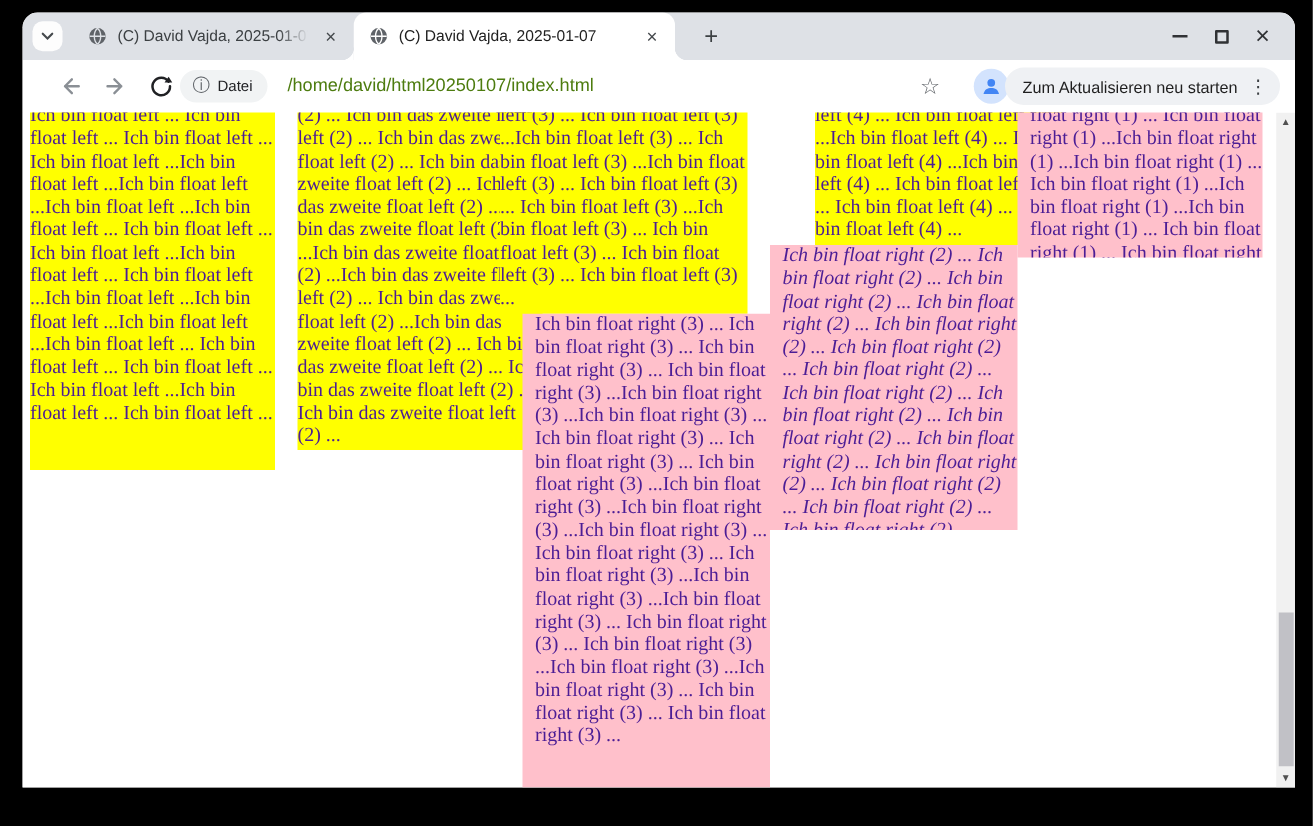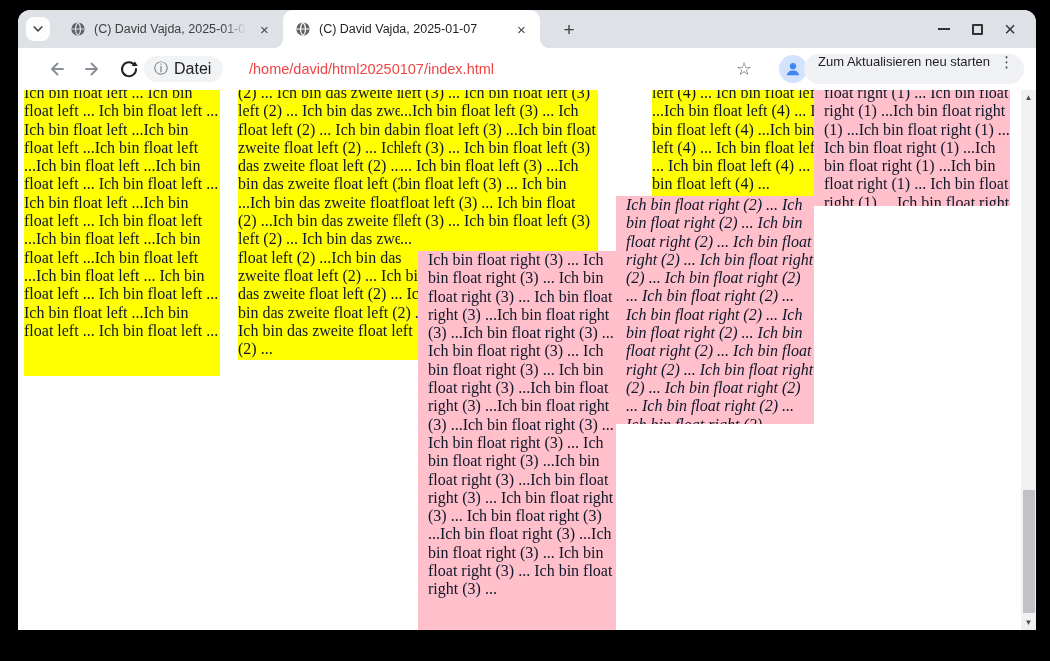--- a/index.html
+++ b/index.html
@@ -39,36 +39,36 @@
   .close-glyph { font-size:20px; line-height:18px; }
 
   
   .toolbar { position:relative; height:42px; background:#fff; }
   .nav-btn { position:absolute; top:9px; width:24px; height:24px; border:none;
              background:transparent; cursor:pointer; padding:2px; }
   .btn-back { left:26px; } .btn-forward { left:63px; } .btn-reload { left:99px; }
   .chip { position:absolute; left:126px; top:8px; height:26px; border-radius:13px;
           background:#f1f3f4; display:flex; align-items:center; gap:6px; padding:0 12px 0 10px; }
   .chip-info { font-size:14px; color:#5f6368; }
-  .chip-label { font-size:16px; color:#202124; }
+  .chip-label { font-size:12px; color:#202124; }
   .url-text { position:absolute; left:212px; top:0; height:42px; display:flex; align-items:center;
-              font-size:14.5px; color:#ef4444; white-space:nowrap;margin-left:19px; }
+              font-size:14.5px; color:#4d7c0f; white-space:nowrap; }
   .star-btn { position:absolute; left:714px; top:9px; width:24px; height:24px; border:none;
               background:transparent; font-size:18px; color:#5f6368; cursor:pointer; }
   .avatar { position:absolute; left:761px; top:7px; width:28px; height:28px; border-radius:50%;
             background:#d3e3fd; cursor:pointer; display:flex; align-items:center; justify-content:center; }
   .restart-pill { position:absolute; right:12px; top:6px; height:30px; border-radius:15px;
-                  background:#eff1f4; display:flex; align-items:flex-start; gap:9px;
+                  background:#eff1f4; display:flex; align-items:center; gap:9px;
                   padding:0 10px 0 14px; cursor:pointer; border:none; }
   .restart-label { font-size:13px; color:#1f1f1f; white-space:nowrap; }
   .menu-dots { font-size:15px; color:#3c4043; line-height:1; }
 
   
   .content { position:absolute; top:80px; left:0; right:0; bottom:0; background:#fff; overflow:hidden; }
-  .blk { position:absolute; overflow:hidden; color:#0f172a;
+  .blk { position:absolute; overflow:hidden; color:#4c1d95;
          font-family:"Liberation Serif", serif; font-size:16px; line-height:18.3px; }
   .yellow { background:#ffff00; }
   .pink   { background:#ffc0cb;padding-left:10px; }
   #b0 { left:6px;   top:-6px;  width:196px; height:292px; }
   #b1 { left:220px; top:-6px;  width:196px; height:276px; }
   #b2 { left:382px; top:-6px;  width:198px; height:167px; }
   #b3 { left:400px; top:161px; width:198px; height:447px; }
   #b4 { left:598px; top:-6px;  width:198px; height:112px;margin-left:36px; }
   #b5 { left:598px; top:106px; width:198px; height:228px;font-style:italic; }
   #b6 { left:796px; top:-6px;  width:196px; height:122px; }

